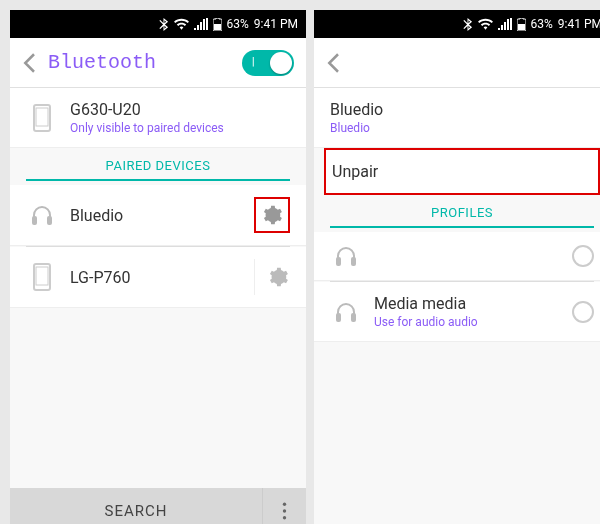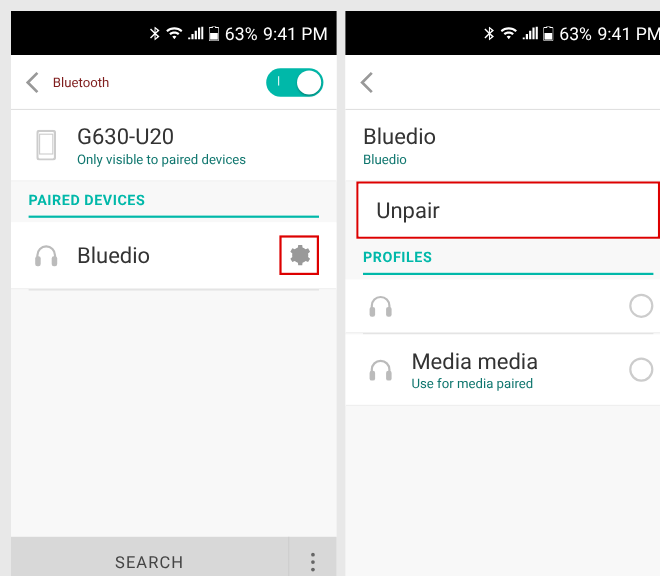--- a/index.html
+++ b/index.html
@@ -1,42 +1,42 @@
 <!DOCTYPE html>
 <html><head>
   <meta charset="utf-8">
   <style>
     * { box-sizing: border-box; margin: 0; padding: 0; }
     body { background: #e8e8e8; font-family: Roboto, Arial, sans-serif; padding: 10px; }
     .wrap { display: flex; gap: 8px; width: 600px; height: 524px; }
     .phone { flex: 1; background: #f8f8f8; display: flex; flex-direction: column; }
-    .statusbar { background: #000; color: #fff; height: 40px; display: flex; align-items: center; justify-content: flex-end; padding: 0 8px; font-size: 16px; gap: 5px; }
+    .statusbar { background: #000; color: #fff; height: 28px; display: flex; align-items: center; justify-content: flex-end; padding: 0 8px; font-size: 12px; gap: 5px; }
     .statusbar .si { display: inline-flex; align-items: center; }
     .appbar { background: #fff; height: 50px; display: flex; align-items: center; padding: 0 12px; border-bottom: 1px solid #e0e0e0; }
     .back { color: #888; font-size: 22px; margin-right: 12px; cursor: pointer; }
-    .title { font-size: 12px; color: #7f1d1d; flex: 1; }
+    .title { font-size: 20px; color: #8b5cf6; flex: 1; font-family: Liberation Mono, monospace; }
     .toggle { width: 52px; height: 26px; border-radius: 13px; position: relative; cursor: pointer; display: flex; }
     .toggle.on { background: #00b8a9; }
     .toggle .knob { width: 22px; height: 22px; background: #fff; border-radius: 50%; position: absolute; top: 2px; right: 2px; box-shadow: 0 1px 2px rgba(0,0,0,.3); }
     .toggle .ind { position: absolute; left: 10px; top: 6px; color: #fff; font-size: 10px; font-weight: bold; }
     .content { flex: 1; overflow: hidden; }
     .row { display: flex; align-items: center; padding: 12px 16px; background: #fff; border-bottom: 1px solid #eee; }
     .row .icon { width: 32px; display: flex; justify-content: center; margin-right: 12px; color: #bbb; }
     .row .txt { flex: 1; }
-    .row .main { font-size: 20px; color: #333; }
-    .row .sub { font-size: 12px; color: #0f766e; margin-top: 2px; }
-    .section { font-size: 13px; color: #00b8a9; font-weight: 700; padding: 10px 16px 6px; letter-spacing: 0.5px; }
+    .row .main { font-size: 16px; color: #333; }
+    .row .sub { font-size: 12px; color: #8b5cf6; margin-top: 2px; }
+    .section { font-size: 13px; color: #00b8a9; font-weight: 400; padding: 10px 16px 6px; letter-spacing: 0.5px; text-align: center; }
     .section-div { border-bottom: 2px solid #00b8a9; margin: 0 16px 4px; }
     .gear { width: 36px; height: 36px; display: flex; align-items: center; justify-content: center; color: #999; cursor: pointer; }
     .gear.hl { border: 2px solid #d00; padding: 2px; }
     .bottombar { background: #d8d8d8; height: 46px; display: flex; align-items: stretch; }
     .searchbtn { flex: 1; display: flex; align-items: center; justify-content: center; font-size: 15px; letter-spacing: 1px; color: #444; cursor: pointer; }
     .menubtn { width: 44px; display: flex; align-items: center; justify-content: center; color: #666; cursor: pointer; border-left: 1px solid #ccc; }
     .unpair-hl { border: 2px solid #d00; margin: 0 10px; }
-    .unpair-hl .row { padding: 12px 16px; border-bottom: none; }
+    .unpair-hl .row { padding: 12px 6px; border-bottom: none; }
     .radio { width: 22px; height: 22px; border: 2px solid #ccc; border-radius: 50%; }
     svg { display: block; }
     .divider { border-bottom: 1px solid #ddd; margin: 0 16px; }
   </style>
 </head>
 <body>
 
 <div class="wrap">
 
   <div class="phone">
@@ -103,20 +103,36 @@
         <div class="txt">
             <div class="main">Bluedio</div>
           </div>
         <div class="gear hl">
           <svg width="22" height="22" viewBox="0 0 24 24">
               <path d="M12 8a4 4 0 100 8 4 4 0 000-8zm9 4c0-.6-.1-1.2-.2-1.8l2-1.6-2-3.4-2.4 1a9 9 0 00-3.1-1.8L15 2h-4l-.3 2.4a9 9 0 00-3.1 1.8l-2.4-1-2 3.4 2 1.6c-.1.6-.2 1.2-.2 1.8s.1 1.2.2 1.8l-2 1.6 2 3.4 2.4-1a9 9 0 003.1 1.8L11 22h4l.3-2.4a9 9 0 003.1-1.8l2.4 1 2-3.4-2-1.6c.1-.6.2-1.2.2-1.8z" fill="#999"></path>
             </svg>
         </div>
       </div>
       <div class="divider"></div>
+      <div class="row">
+        <div class="icon">
+          <svg width="18" height="28" viewBox="0 0 18 28">
+              <rect x="1" y="1" width="16" height="26" rx="2" fill="none" stroke="#ccc" stroke-width="2"></rect>
+              <rect x="3" y="4" width="12" height="18" fill="none" stroke="#ccc" stroke-width="1"></rect>
+            </svg>
+        </div>
+        <div class="txt">
+            <div class="main">LG-P760</div>
+          </div>
+        <div class="gear" style="border-left:1px solid #eee;padding-left:10px;">
+          <svg width="22" height="22" viewBox="0 0 24 24">
+              <path d="M12 8a4 4 0 100 8 4 4 0 000-8zm9 4c0-.6-.1-1.2-.2-1.8l2-1.6-2-3.4-2.4 1a9 9 0 00-3.1-1.8L15 2h-4l-.3 2.4a9 9 0 00-3.1 1.8l-2.4-1-2 3.4 2 1.6c-.1.6-.2 1.2-.2 1.8s.1 1.2.2 1.8l-2 1.6 2 3.4 2.4-1a9 9 0 003.1 1.8L11 22h4l.3-2.4a9 9 0 003.1-1.8l2.4 1 2-3.4-2-1.6c.1-.6.2-1.2.2-1.8z" fill="#bbb"></path>
+            </svg>
+        </div>
+      </div>
     </div>
     <div class="bottombar">
       <div class="searchbtn">SEARCH</div>
       <div class="menubtn">
         <svg width="5" height="18" viewBox="0 0 4 16">
             <circle cx="2" cy="2" r="1.5" fill="#666"></circle>
             <circle cx="2" cy="8" r="1.5" fill="#666"></circle>
             <circle cx="2" cy="14" r="1.5" fill="#666"></circle>
           </svg>
       </div>
@@ -188,19 +204,19 @@
       <div class="row">
         <div class="icon">
           <svg width="24" height="24" viewBox="0 0 24 24">
               <path d="M4 14v-2a8 8 0 0116 0v2" fill="none" stroke="#bbb" stroke-width="2"></path>
               <rect x="2" y="13" width="5" height="9" rx="2" fill="#bbb"></rect>
               <rect x="17" y="13" width="5" height="9" rx="2" fill="#bbb"></rect>
             </svg>
         </div>
         <div class="txt">
           <div class="main">Media media</div>
-          <div class="sub">Use for media paired</div>
+          <div class="sub">Use for audio audio</div>
         </div>
         <div class="radio"></div>
       </div>
     </div>
   </div>
 </div>
 
 </body></html>

